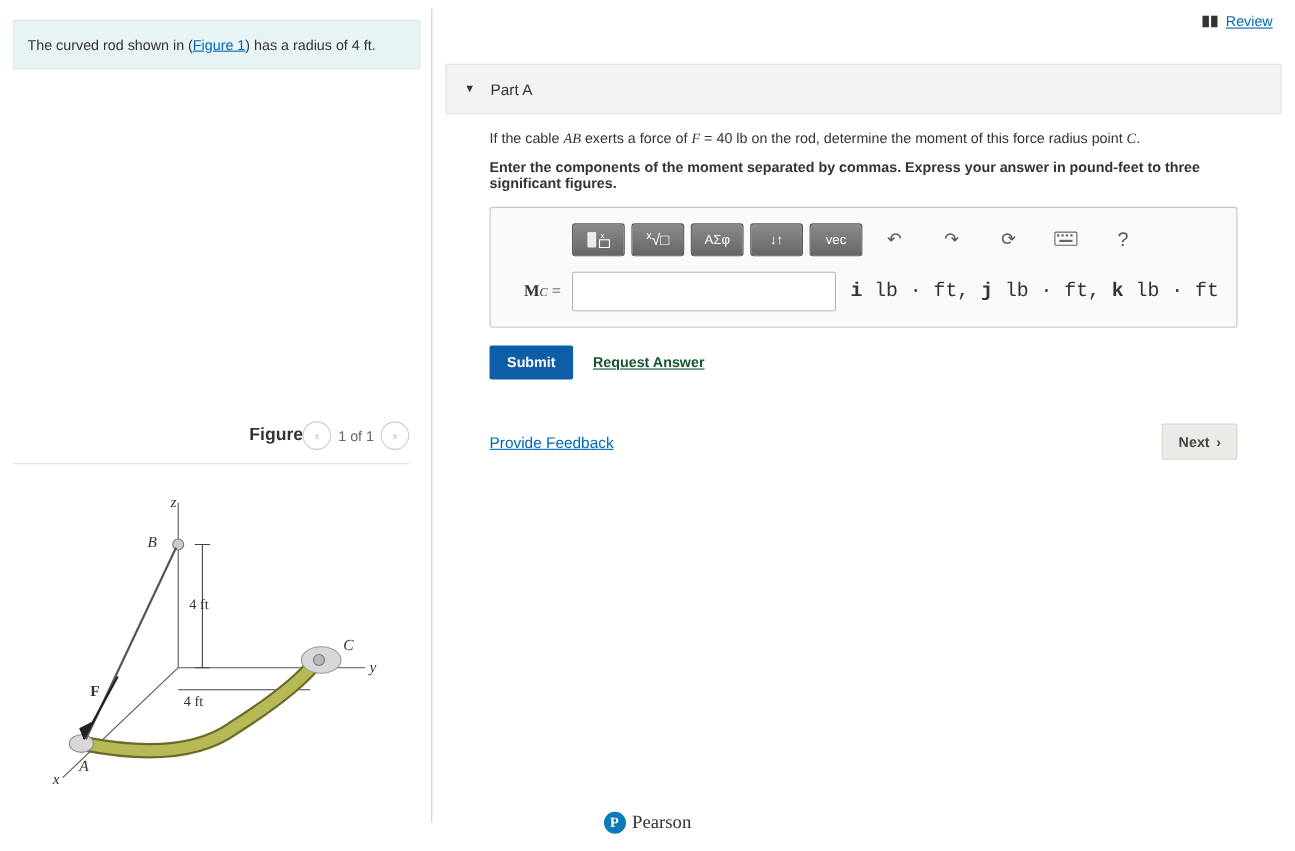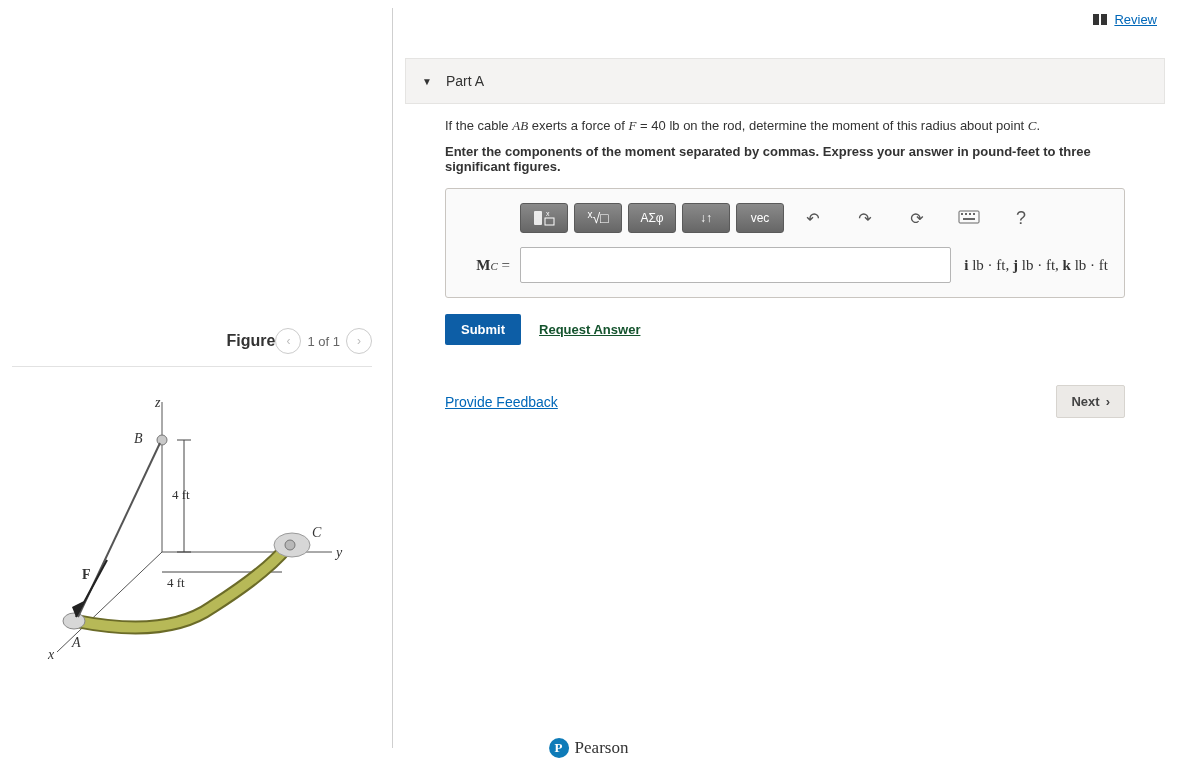--- a/index.html
+++ b/index.html
@@ -27,21 +27,21 @@
   .answer-box{background:#fafafa;border:1px solid #c9c5c0;border-radius:3px;padding:14px 16px}
   .toolbar{display:flex;align-items:center;gap:6px;margin-left:58px;margin-bottom:14px}
   .tb{height:28px;min-width:34px;display:flex;align-items:center;justify-content:center;border:1px solid #bcbcbc;border-radius:3px;background:linear-gradient(#fff,#ececec);font-size:12px;color:#333;cursor:pointer;padding:0 6px}
   .tb.dark{background:linear-gradient(#8a8a8a,#666);color:#fff;border-color:#5a5a5a}
   .tb.plain{border:none;background:none}
   .eq-row{display:flex;align-items:center;gap:10px}
   .eq-label{font-family:Liberation Serif, serif;font-size:15px;width:48px;text-align:right}
   .eq-label b{font-weight:bold}
   .eq-label .sub{font-size:11px;font-style:italic}
   .answer-input{flex:1;height:30px;border:1px solid #b5b5b5;border-radius:2px;background:#fff;padding:2px 6px;font-size:14px}
-  .units{font-family:Liberation Serif, serif;font-size:15px;white-space:nowrap;margin-left:3px}
+  .units{font-family:Liberation Mono, monospace;font-size:18px;white-space:nowrap;margin-left:3px}
   .units b{font-weight:bold}
   .submit-row{margin-top:16px;display:flex;align-items:center;gap:18px}
   .submit-btn{background:#0d5ea6;color:#fff;border:none;padding:8px 16px;font-weight:bold;font-size:13px;border-radius:2px;cursor:pointer}
   .req-ans{color:#14532d;text-decoration:underline;font-size:13px;font-weight:bold;cursor:pointer}
   .footer-row{display:flex;align-items:center;justify-content:space-between;margin-top:40px}
   .feedback{color:#0067b8;text-decoration:underline;font-size:14px;cursor:pointer}
   .next-btn{background:#eceae7;border:1px solid #d7d4cf;padding:8px 14px;font-size:13px;font-weight:bold;color:#444;border-radius:2px;cursor:pointer;display:flex;align-items:flex-end;gap:6px}
   .pearson{position:absolute;left:50%;bottom:16px;transform:translateX(-50%);display:flex;align-items:center;gap:6px;font-family:Georgia,'Times New Roman',serif;font-size:17px;color:#333}
   .pearson .pcirc{width:20px;height:20px;border-radius:50%;background:#0e7bb8;color:#fff;display:flex;align-items:center;justify-content:center;font-weight:bold;font-size:13px;font-family:Georgia,serif}
   
@@ -56,20 +56,23 @@
     <span class="ric">
       <svg width="14" height="11">
           <rect x="0" y="0" width="6" height="11" fill="#333"></rect>
           <rect x="8" y="0" width="6" height="11" fill="#333"></rect>
         </svg>
     </span>
     <a>Review</a>
   </div>
 
   <div class="left-col">
+    <div class="intro-box">
+      <span>The curved rod shown in (</span><a href="#">Figure 1</a><span>) has a radius of 4 ft.</span>
+    </div>
 
     <div class="fig-head">
       <h3>Figure</h3>
       <div class="fig-nav">
         <div class="circ-btn">
           <span>‹</span>
         </div>
         <span>1 of 1</span>
         <div class="circ-btn">
           <span>›</span>
@@ -119,21 +122,21 @@
   </div>
 
   <div class="right-col">
     <div class="part-box">
       <span class="chev">▼</span>
       <span class="ttl">Part A</span>
     </div>
 
     <div class="part-body">
       <div class="q-line">
-        <span>If the cable </span><span class="i">AB</span><span> exerts a force of </span><span class="i">F</span><span> = 40 lb</span><span> on the rod, determine the moment of this radius about point </span><span class="i">C</span><span>.</span>
+        <span>If the cable </span><span class="i">AB</span><span> exerts a force of </span><span class="i">F</span><span> = 40 lb</span><span> on the rod, determine the moment of this force radius point </span><span class="i">C</span><span>.</span>
       </div>
       <div class="inst">Enter the components of the moment separated by commas. Express your answer in pound-feet to three significant figures.</div>
 
       <div class="answer-box">
         <div class="toolbar">
           <div class="tb dark">
             <svg width="22" height="16">
                 <rect x="1" y="1" width="8" height="14" fill="#fff" opacity="0.85" rx="1"></rect>
                 <text x="13" y="6" font-size="7" fill="#fff">x</text>
                 <rect x="12" y="8" width="9" height="7" fill="none" stroke="#fff"></rect>

